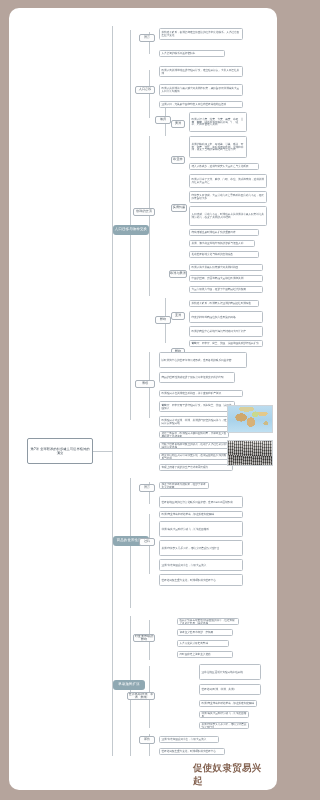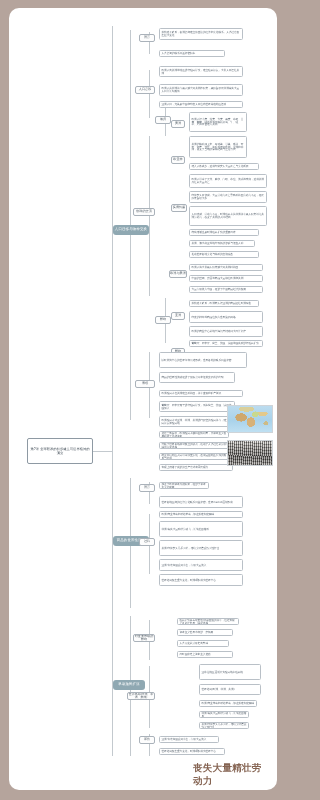--- a/index.html
+++ b/index.html
@@ -319,17 +319,17 @@
       </div>
 
     <div class="thumb" style="left:218px;top:397px;width:44px;height:26px;">
       <div class="map-img"></div>
     </div>
     <div class="thumb" style="left:218px;top:432px;width:44px;height:24px;">
       <div class="photo-img"></div>
     </div>
 
     <div id="watermark">
-      <span>丧失大量精壮劳动力</span>
+      <span>促使奴隶贸易兴起</span>
     </div>
 
   </div>
 </div>
 
 </body></html>

